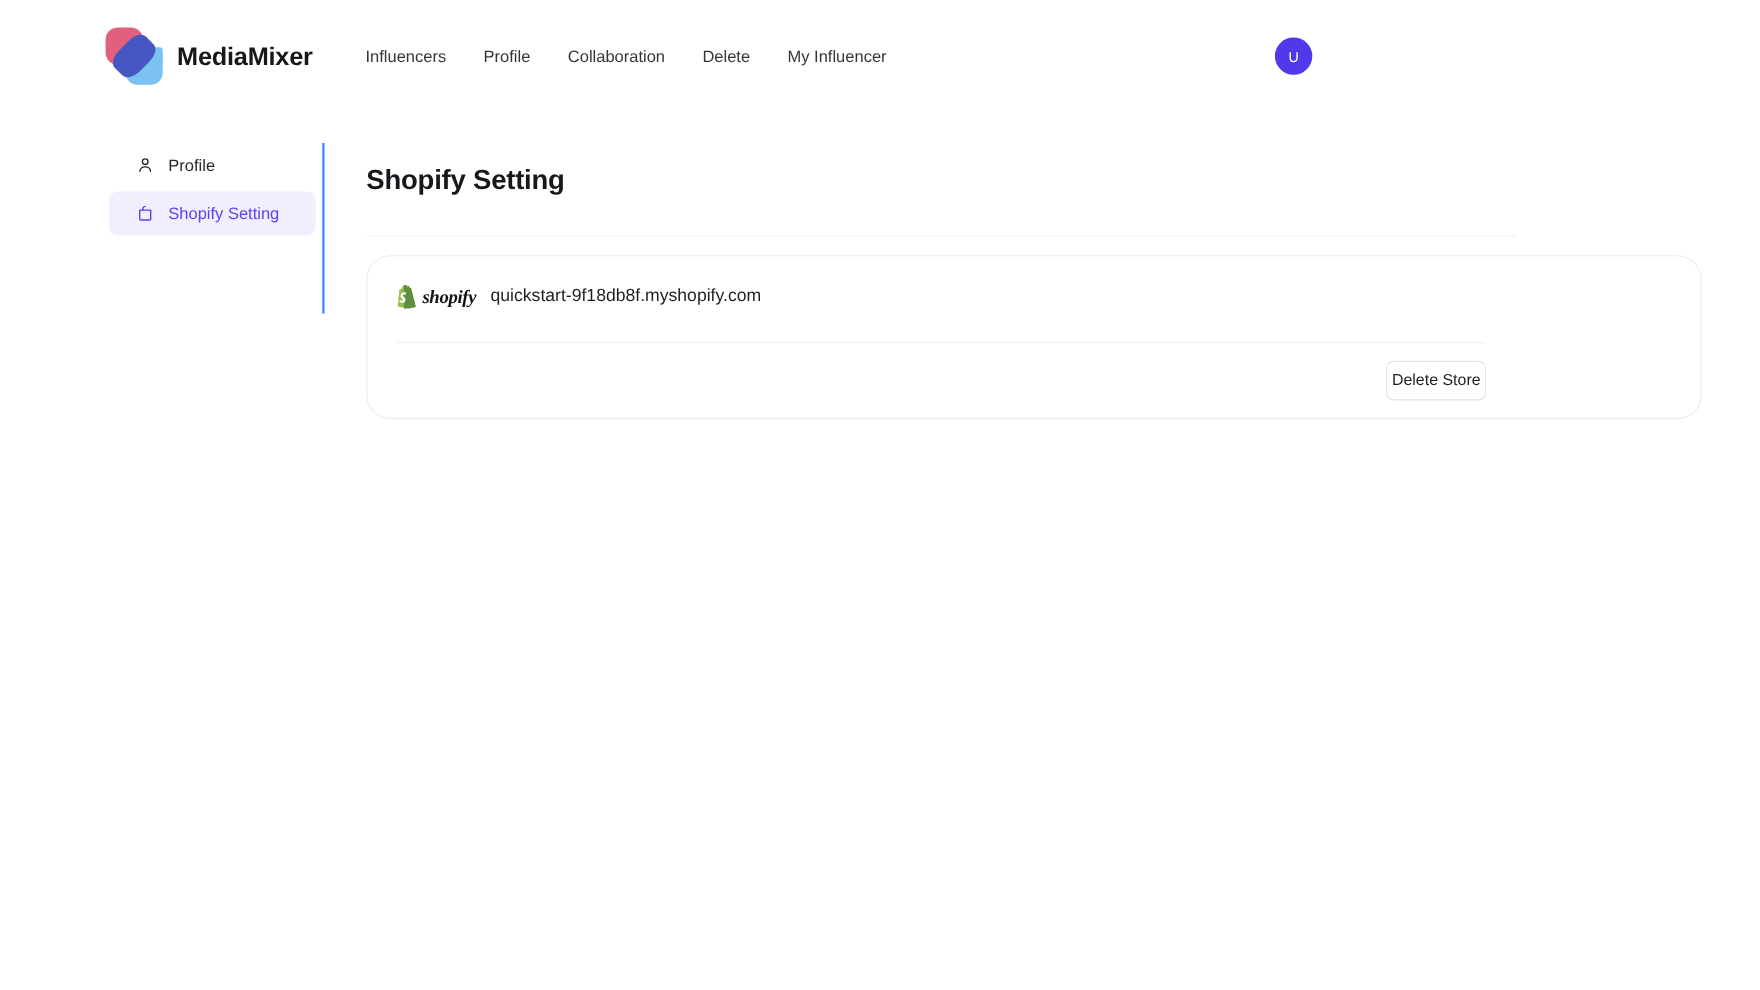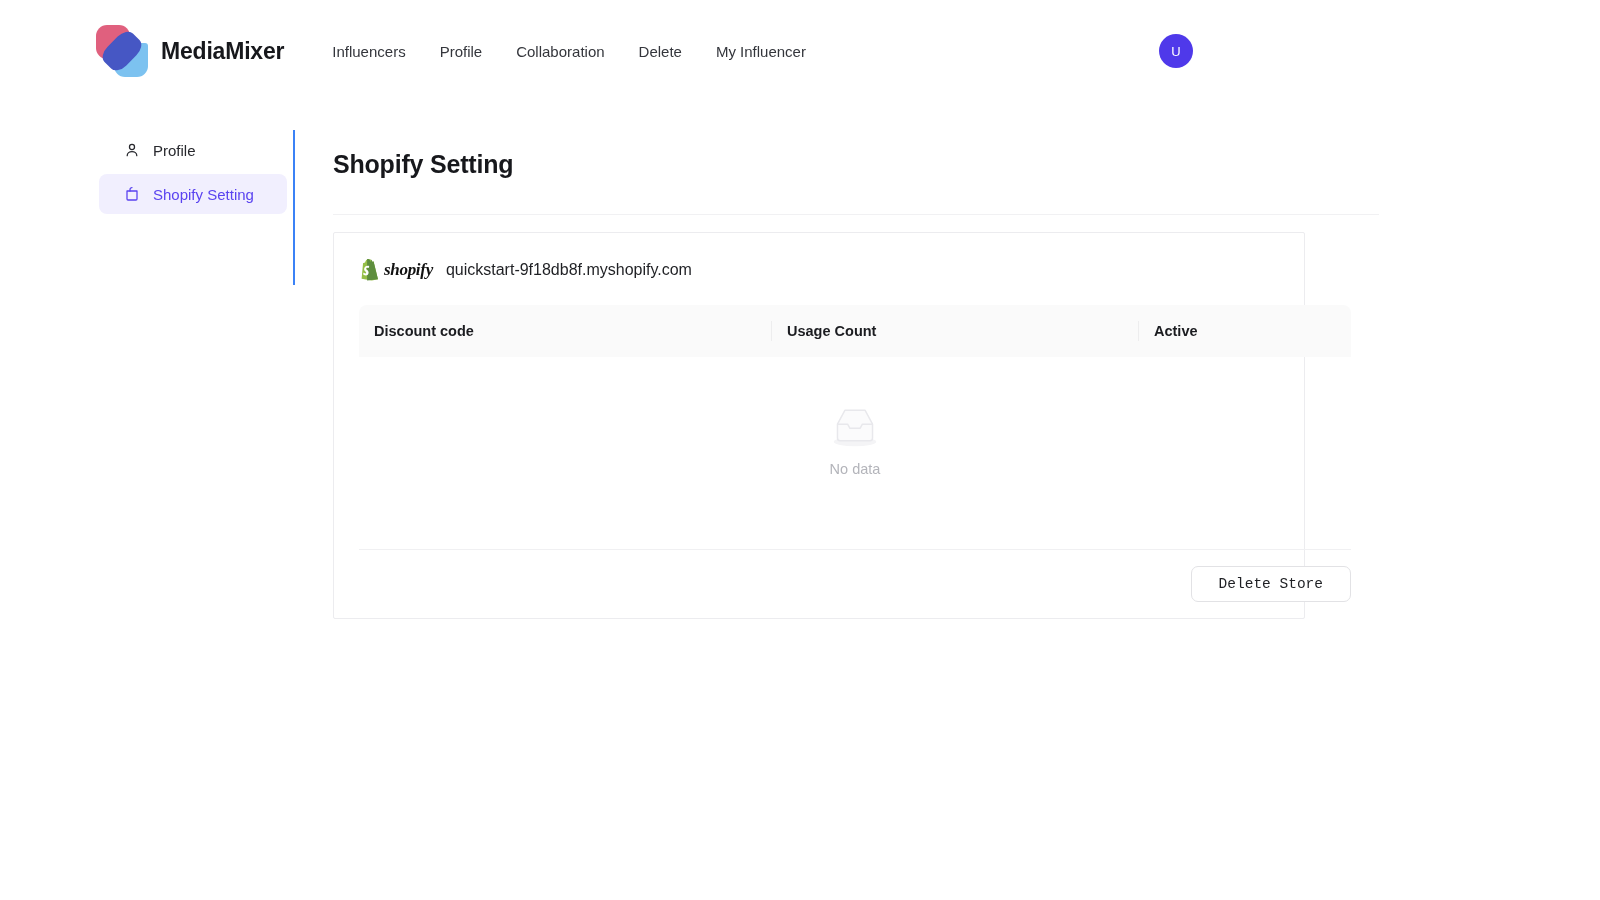--- a/index.html
+++ b/index.html
@@ -154,23 +154,23 @@
   .title-rule {
     margin-top: 35px;
     height: 1px;
     background: #f1f1f3;
     width: 1046px;
   }
 
   
   .card {
     margin-top: 17px;
-    width: 972px;
+    width: 1214px;
     border: 1px solid #ececef;
-    border-radius: 2px;
+    border-radius: 22px;
     background: #ffffff;
     padding: 24px 25px 0 25px;
   }
 
   .store-row {
     display: flex;
     align-items: center;
     gap: 13px;
     height: 26px;
   }
@@ -254,25 +254,25 @@
   .card-footer {
     height: 68px;
     display: flex;
     align-items: center;
     justify-content: flex-end;
     width: 992px;
   }
 
   .btn {
     height: 36px;
-    padding: 0 27px;
+    padding: 0 4px;
     border: 1px solid #e2e2e5;
     border-radius: 7px;
     background: #ffffff;
-    font-family: Liberation Mono, monospace;
+    font-family: Liberation Sans, sans-serif;
     font-size: 14.5px;
     color: #1f2024;
     cursor: pointer;
     display: flex;
     align-items: center;
   }
 </style>
 </head>
 <body>
 
@@ -336,38 +336,20 @@
           <path d="M14.6 2.6c-.1-.1-.3-.1-.4-.1l-1 .2c-.5-1.5-1.4-2.4-2.6-2.4h-.3C9.9.1 9.6 0 9.3 0 7.4 0 6.4 2.4 6.1 3.6l-1.5.5c-.5.1-.5.2-.6.6L2.6 19.7l10.2 1.9L19 20.2 14.6 2.6z" fill="#95bf47"></path>
           <path d="M14.2 2.5l-1 .3c0-.2 0-.4-.1-.6-.2-1-.7-1.6-1.4-1.8 0 0 .5 2 .5 2l-.8.2c-.3-1.2-1-2.5-2.2-2.5h-.2C8.7.1 8.4 0 8.1 0v21.6L19 20.2 14.6 2.6c-.1-.1-.3-.1-.4-.1z" fill="#5e8e3e"></path>
           <path d="M10.2 7.3l-.6 1.8s-.6-.3-1.4-.3c-1.1 0-1.2.7-1.2.9 0 1 2.6 1.4 2.6 3.7 0 1.8-1.2 3-2.7 3-1.9 0-2.8-1.2-2.8-1.2l.5-1.7s1 .9 1.8.9c.5 0 .8-.4.8-.7 0-1.3-2.1-1.4-2.1-3.5 0-1.8 1.3-3.5 3.9-3.5 1 0 1.2.3 1.2.3z" fill="#ffffff"></path>
         </svg>
         <span class="shopify-word">shopify</span>
       </span>
       <span class="store-url">quickstart-9f18db8f.myshopify.com</span>
     </div>
 
 
-    <div class="table">
-      <div class="thead">
-        <div class="th c1">Discount code</div>
-        <div class="th c2">Usage Count</div>
-        <div class="th c3">Active</div>
-      </div>
-
-      <div class="empty">
-        <span>
-          <svg width="60" height="48" viewBox="0 0 64 52">
-            <ellipse cx="32" cy="43" rx="23" ry="5" fill="#f4f4f6"></ellipse>
-            <path d="M13 24 L21 9 L43 9 L51 24 L51 39 A3 3 0 0 1 48 42 L16 42 A3 3 0 0 1 13 39 Z" fill="#fbfbfc" stroke="#e8e8ec" stroke-width="1.6" stroke-linejoin="round"></path>
-            <path d="M13 24 L24 24 L26.5 28.5 L37.5 28.5 L40 24 L51 24" fill="none" stroke="#e8e8ec" stroke-width="1.6" stroke-linejoin="round"></path>
-          </svg>
-        </span>
-        <span class="empty-label">No data</span>
-      </div>
-    </div>
 
     <div class="card-rule"></div>
 
     <div class="card-footer">
       <button class="btn">Delete Store</button>
     </div>
 
   </section>
 </main>
 

